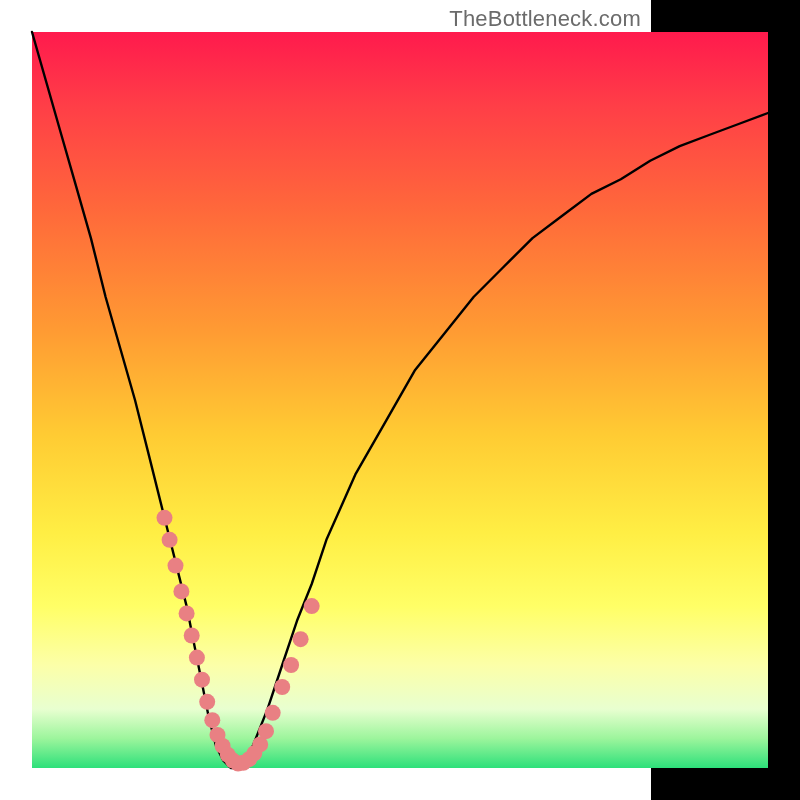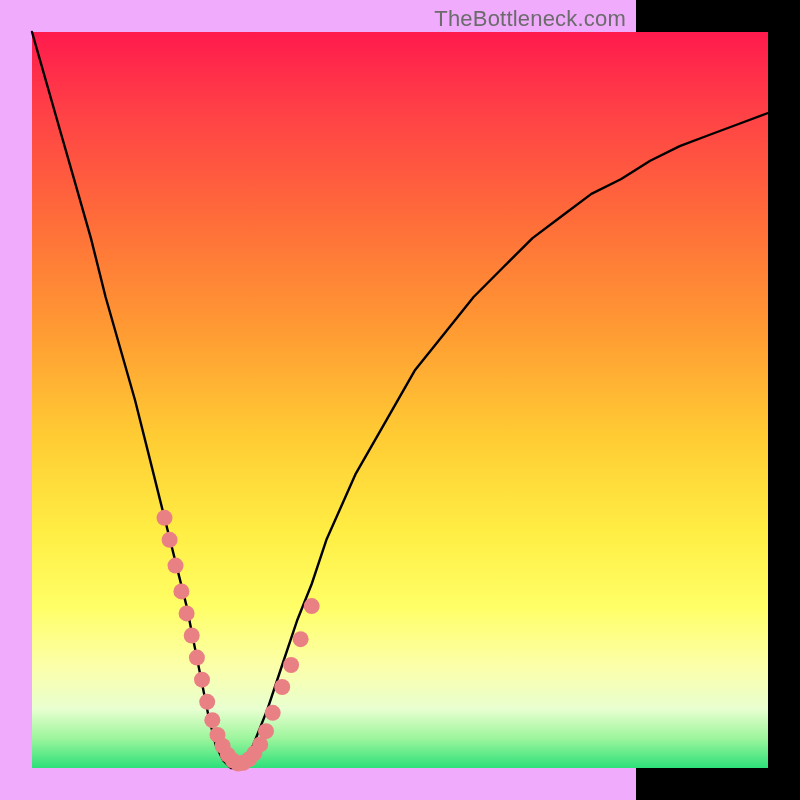--- a/index.html
+++ b/index.html
@@ -10,21 +10,22 @@
     overflow: hidden;
     background: #000;
     font-family: Arial, Helvetica, sans-serif;
   }
   .frame {
     position: absolute;
     left: 0;
     top: 0;
     width: 636px;
     height: 800px;
-    background: #f0abfc;
+    background: #ffffff;
+    padding-left: 15px;
   }
   .plot {
     position: absolute;
     left: 32px;
     top: 32px;
     width: 736px;
     height: 736px;
     background: linear-gradient(to bottom,
       #ff1a4d 0%,
       #ff3e47 10%,

